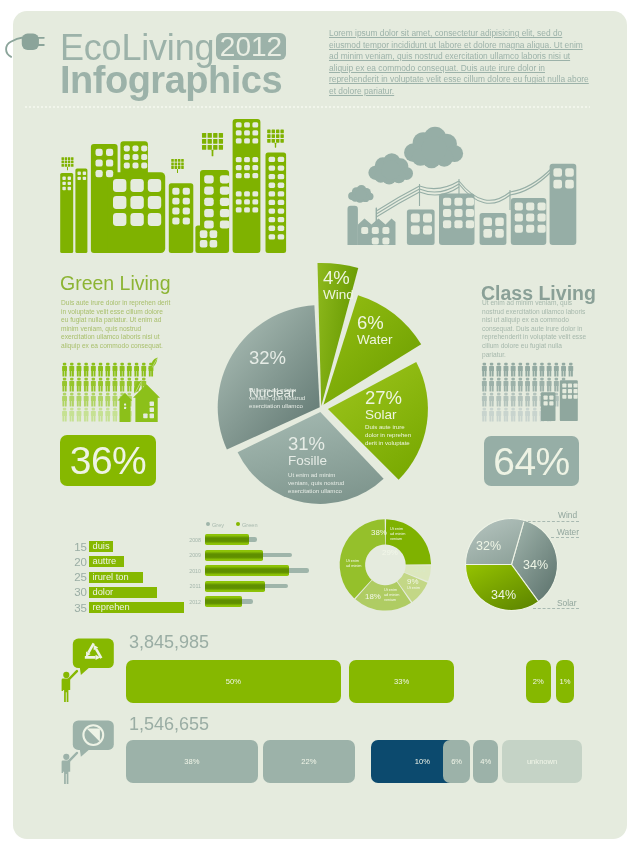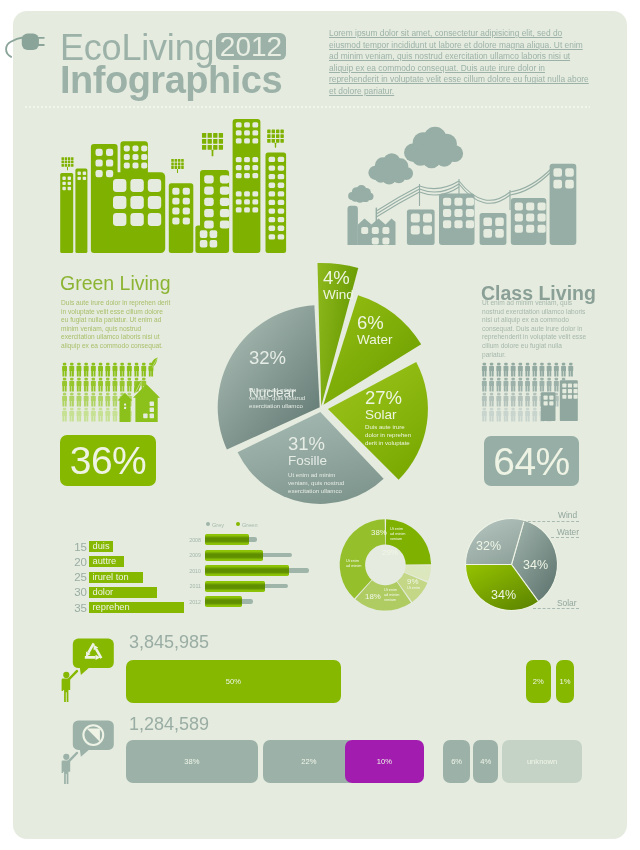--- a/index.html
+++ b/index.html
@@ -666,34 +666,37 @@
     <div class="sdash" style="left:523px;top:521px;width:56px;"></div>
     <div class="sleg" style="left:558px;top:511px;">Wind</div>
     <div class="sdash" style="left:551px;top:537px;width:28px;"></div>
     <div class="sleg" style="left:557px;top:528px;">Water</div>
     <div class="sdash" style="left:533px;top:608px;width:46px;"></div>
     <div class="sleg" style="left:557px;top:599px;">Solar</div>
     <div class="bignum" style="left:129px;top:633px;">3,845,985</div>
       <div class="stbar" style="left:125.6px;top:660px;width:215.5px;background:#86b800;">
           <span>50%</span>
         </div>
+      <div class="stbar" style="left:349.1px;top:660px;width:105.1px;background:#86b800;">
+          <span>33%</span>
+        </div>
       <div class="stbar" style="left:526.0px;top:660px;width:24.7px;background:#86b800;">
           <span>2%</span>
         </div>
       <div class="stbar" style="left:556.2px;top:660px;width:17.6px;background:#86b800;">
           <span>1%</span>
         </div>
-    <div class="bignum" style="left:129px;top:715px;">1,284,589</div>
+    <div class="bignum" style="left:129px;top:715px;">1,546,655</div>
       <div class="stbar" style="left:125.6px;top:740px;width:132.6px;background:#9cb2a9;">
           <span>38%</span>
         </div>
       <div class="stbar" style="left:263.0px;top:740px;width:91.6px;background:#9cb2a9;">
           <span>22%</span>
         </div>
-      <div class="stbar" style="left:345px;top:740px;width:78.9px;background:#a21caf;">
+      <div class="stbar" style="left:371px;top:740px;width:78.9px;background:#0c4a6e;padding-left:12px;">
           <span>10%</span>
         </div>
       <div class="stbar" style="left:443.1px;top:740px;width:27.1px;background:#9cb2a9;">
           <span>6%</span>
         </div>
       <div class="stbar" style="left:473.4px;top:740px;width:24.7px;background:#9cb2a9;">
           <span>4%</span>
         </div>
       <div class="stbar" style="left:502.1px;top:740px;width:80px;background:#c5d3c6;">
           <span>unknown</span>

